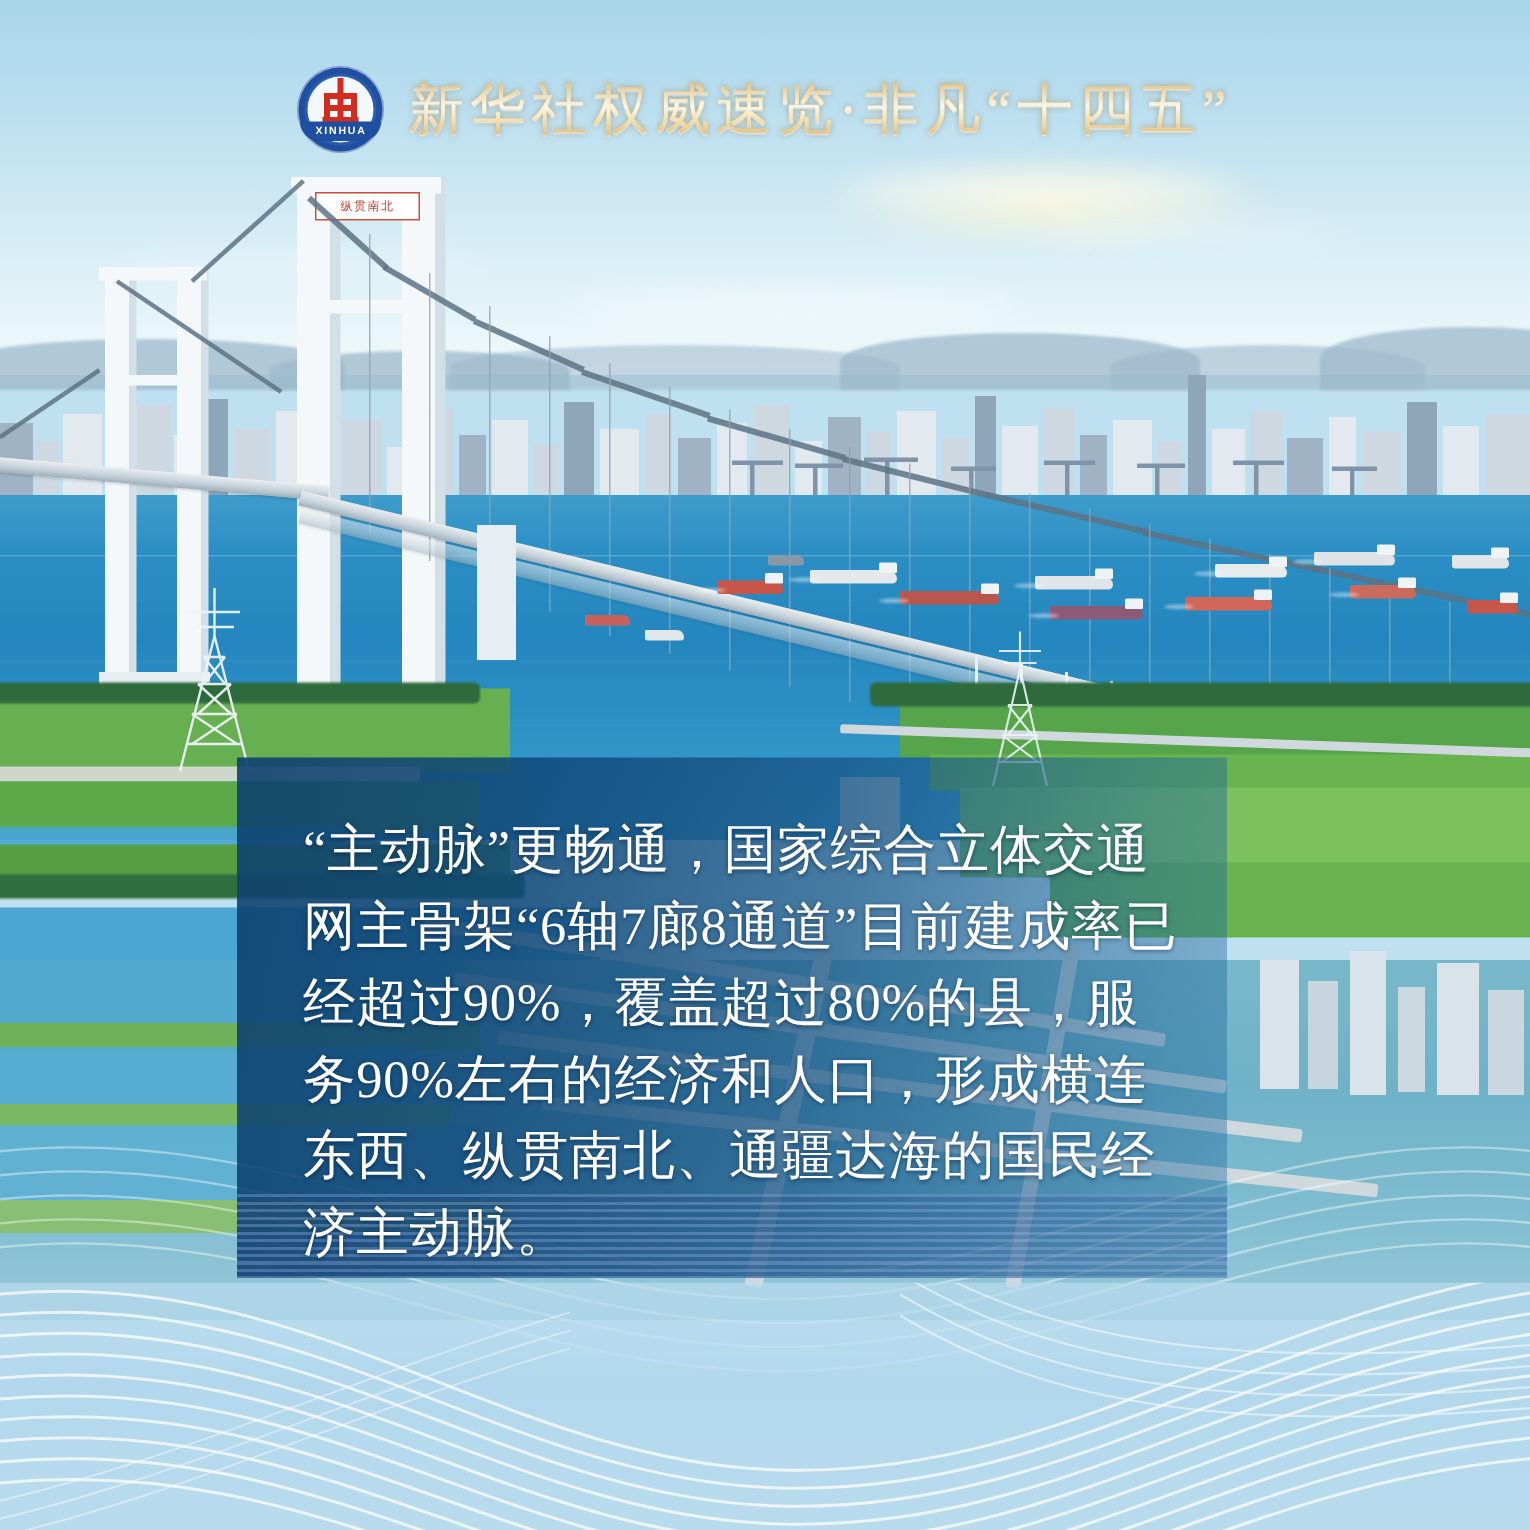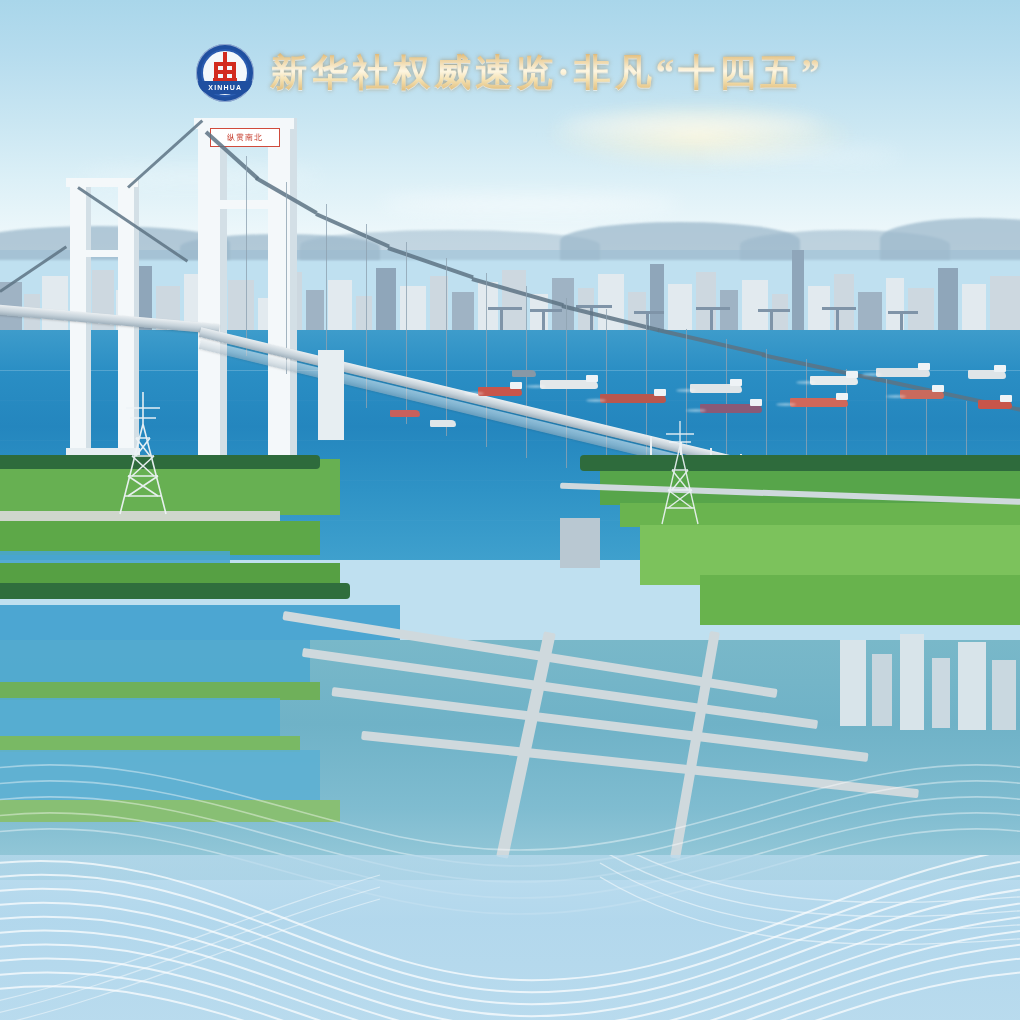--- a/index.html
+++ b/index.html
@@ -157,21 +157,21 @@
   .logo .glyph .rt{position:absolute;left:19px;top:10px;width:4px;height:21px;background:#d22b1f;}
   .logo .banner{
     position:absolute;left:2px;top:37px;width:54px;height:13px;z-index:3;
     background:#1f4fa0;border-radius:0 0 22px 22px;
     display:flex;align-items:center;justify-content:center;
     color:#fff;font-family:"Liberation Sans",sans-serif;
     font-size:7px;letter-spacing:1.2px;font-weight:bold;
   }
   .header-title{
     font-family:"Liberation Serif",serif;
-    font-size:37px;font-weight:bold;letter-spacing:4px;
+    font-size:37px;font-weight:normal;letter-spacing:4px;
     white-space:nowrap;
     background:linear-gradient(180deg,#c99a52 0%,#e8c98f 18%,#fdf6e2 46%,#f6e3b4 62%,#d3a75c 100%);
     -webkit-background-clip:text;background-clip:text;
     color:transparent;-webkit-text-fill-color:transparent;
     filter:drop-shadow(0 1px 0 rgba(255,255,255,.55)) drop-shadow(0 0 2px rgba(150,105,40,.5));
   }
 
   
   .panel{
     position:absolute;left:158px;top:505px;width:660px;height:347px;
@@ -547,20 +547,24 @@
           <span class="b3"></span>
         <span class="lf"></span>
           <span class="rt"></span>
           <span class="stem"></span>
       </div>
       <div class="banner">XINHUA</div>
     </div>
     <div class="header-title">新华社权威速览·非凡“十四五”</div>
   </div>
 
+  <div class="panel">
+    <div class="panel-stripes"></div>
+    <div class="panel-text">“主动脉”更畅通，国家综合立体交通网主骨架“6轴7廊8通道”目前建成率已经超过90%，覆盖超过80%的县，服务90%左右的经济和人口，形成横连东西、纵贯南北、通疆达海的国民经济主动脉。</div>
+  </div>
 
   <div class="bottomwrap">
     <div class="bottomtint"></div>
     <svg class="waves" viewBox="0 0 1020 165" preserveAspectRatio="none">
       <g fill="none" stroke="#ffffff" stroke-width="2" opacity=".72">
         <path d="M-20 10 C 200 -20, 330 120, 520 125 S 830 20, 1040 -10"></path>
         <path d="M-20 24 C 200 -6, 330 132, 520 137 S 830 32, 1040 4"></path>
         <path d="M-20 38 C 200 8, 330 144, 520 149 S 830 44, 1040 18"></path>
         <path d="M-20 52 C 200 22, 330 156, 520 161 S 830 56, 1040 32"></path>
         <path d="M-20 66 C 200 36, 330 168, 520 173 S 830 68, 1040 46"></path>

